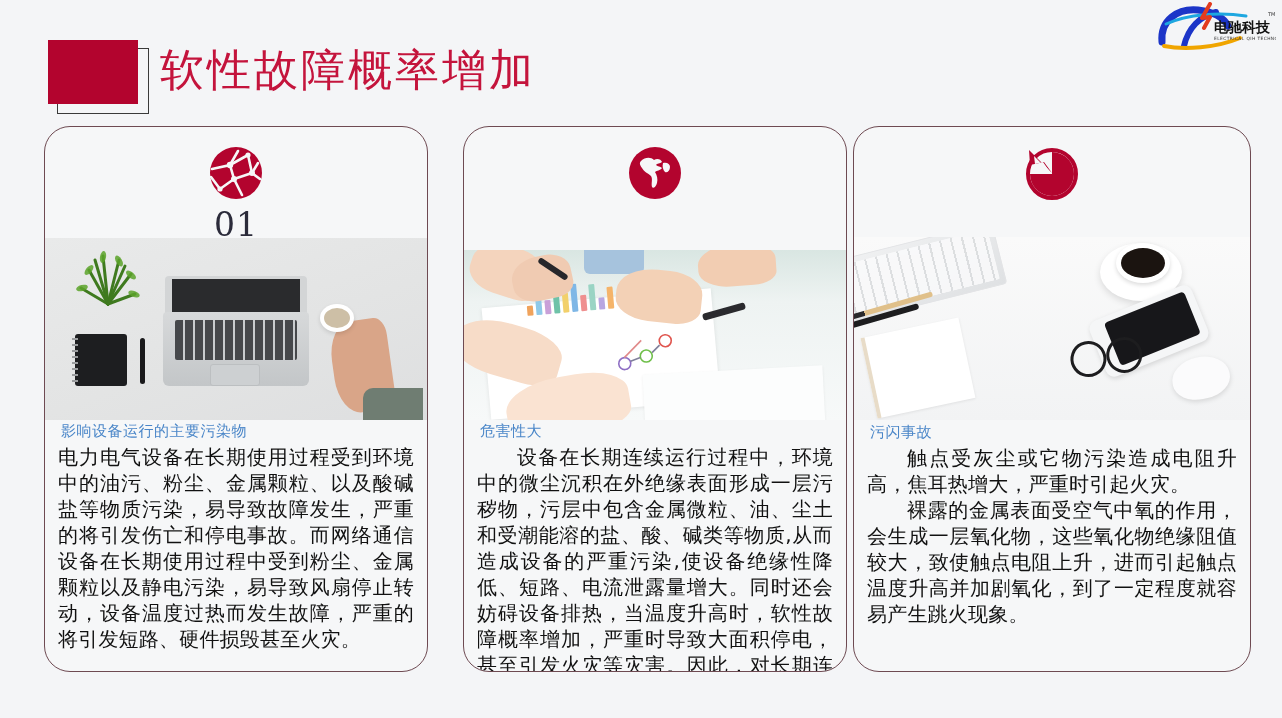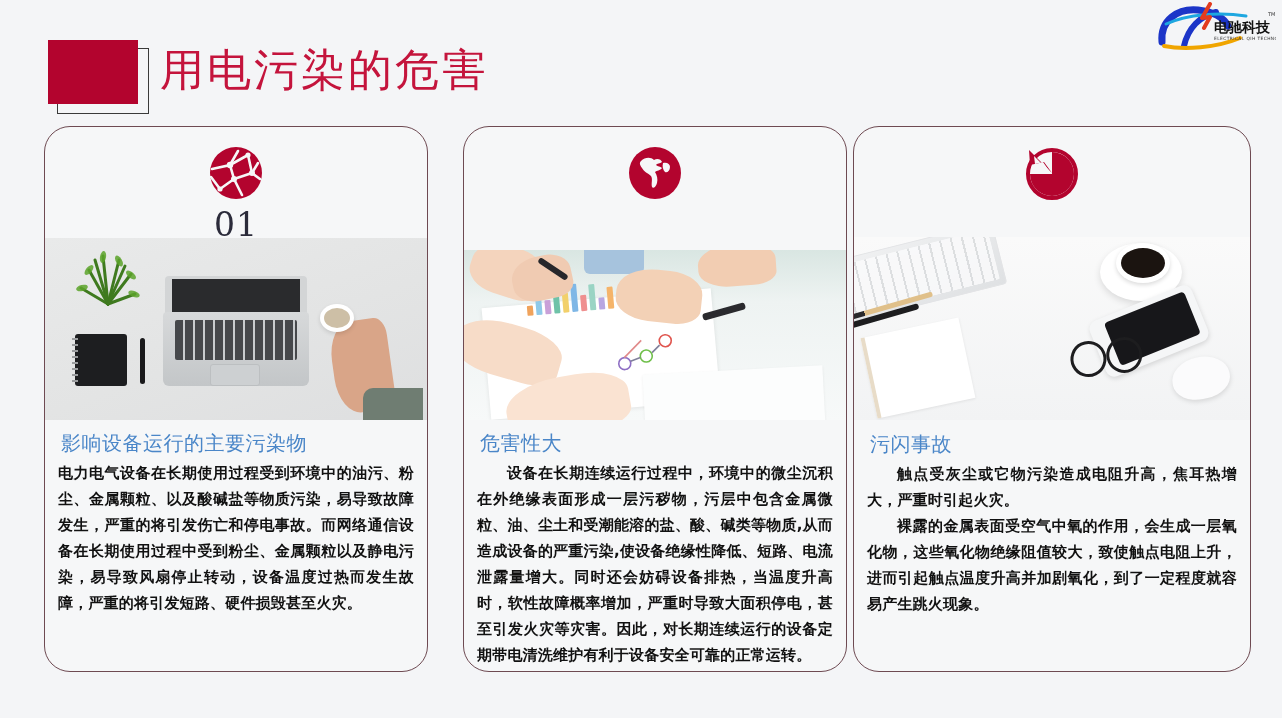--- a/index.html
+++ b/index.html
@@ -62,26 +62,26 @@
 
   .card-body{
     position:absolute;left:0;right:0;
     padding:0 13px;box-sizing:border-box;
   }
   .card.c1 .card-body{top:295px;}
   .card.c2 .card-body{top:295px;}
   .card.c3 .card-body{top:296px;}
 
   .sub-head{
-    font-size:20px;color:#4a86c8;margin:8px 0 3px 3px;
+    font-size:15px;color:#4a86c8;margin:0 0 3px 3px;
     font-weight:400;letter-spacing:.5px;
   }
   .para{
-    font-size:15px;line-height:26px;color:#111;
-    font-weight:bold;margin:0;
+    font-size:20px;line-height:26px;color:#111;
+    font-weight:normal;margin:0;
     text-align:justify;text-justify:inter-ideograph;
     letter-spacing:.2px;
   }
   .para.indent{text-indent:2em;}
 
   
   .scene{position:absolute;inset:0;}
 
   
   .s1{background:linear-gradient(160deg,#e9eaea 0%,#e3e4e4 55%,#dedfe0 100%);}
@@ -185,21 +185,21 @@
     <path d="M56 2 L48 16 L56 15 L50 26" fill="none" stroke="#e23b1e" stroke-width="4" stroke-linecap="round" stroke-linejoin="round"></path>
     <text x="60" y="30" font-family="DejaVu Sans, sans-serif" font-size="14" font-weight="bold" fill="#111">电驰科技</text>
     <text x="60" y="38" font-family="DejaVu Sans, sans-serif" font-size="4.4" fill="#333" letter-spacing="0.4">ELECTRICAL QIH TECHNOLOGY</text>
     <text x="114" y="14" font-family="DejaVu Sans, sans-serif" font-size="5" fill="#333">TM</text>
   </svg>
 </div>
 
 <div class="title-row">
   <div class="title-frame"></div>
   <div class="title-box"></div>
-  <div class="title-text">用电污染的危害</div>
+  <div class="title-text">软性故障概率增加</div>
 </div>
 
 <div class="cards">
 
   <div class="card c1">
     <div class="card-icon">
       <svg width="56" height="56" viewBox="0 0 56 56">
         <circle cx="28" cy="28" r="26" fill="#b3042e"></circle>
         <g stroke="#f6f7f8" stroke-width="2.6" fill="none" stroke-linecap="round">
           <path d="M4 24 L22 20 L30 6"></path>

